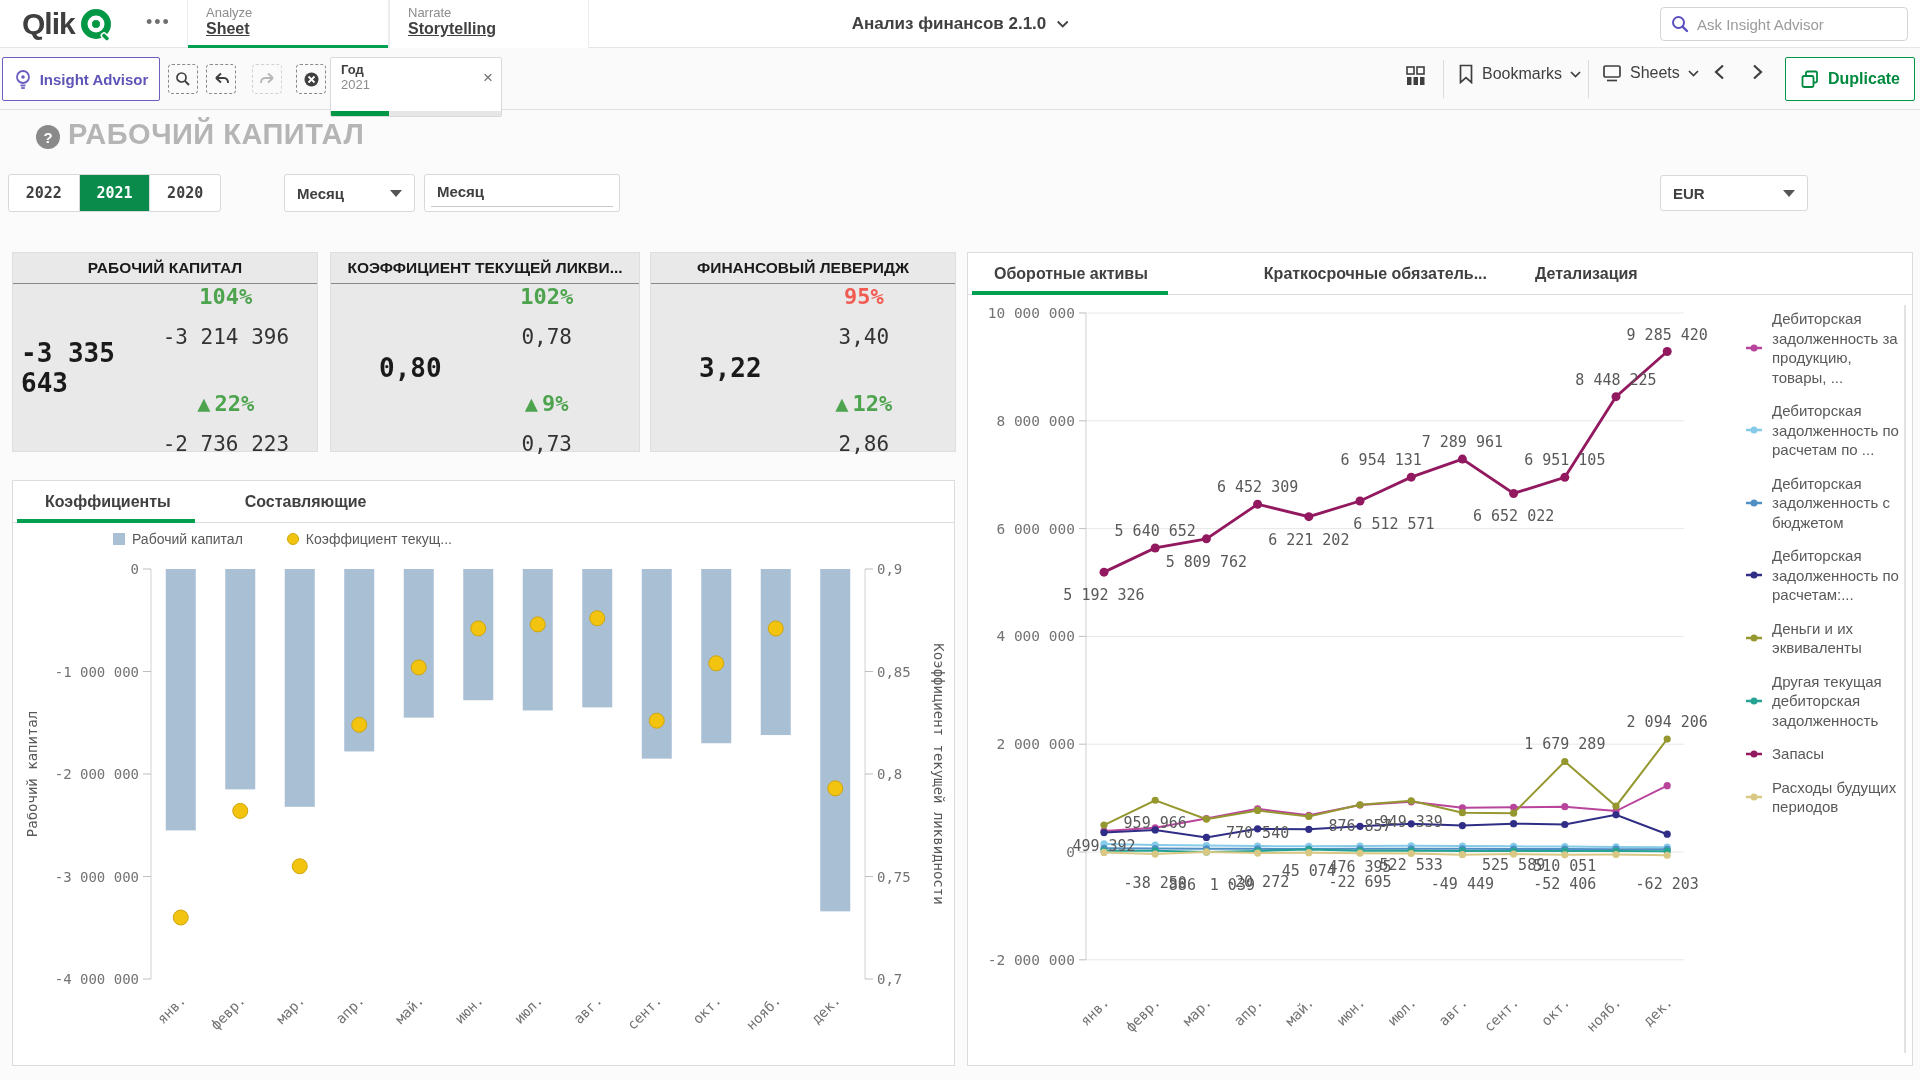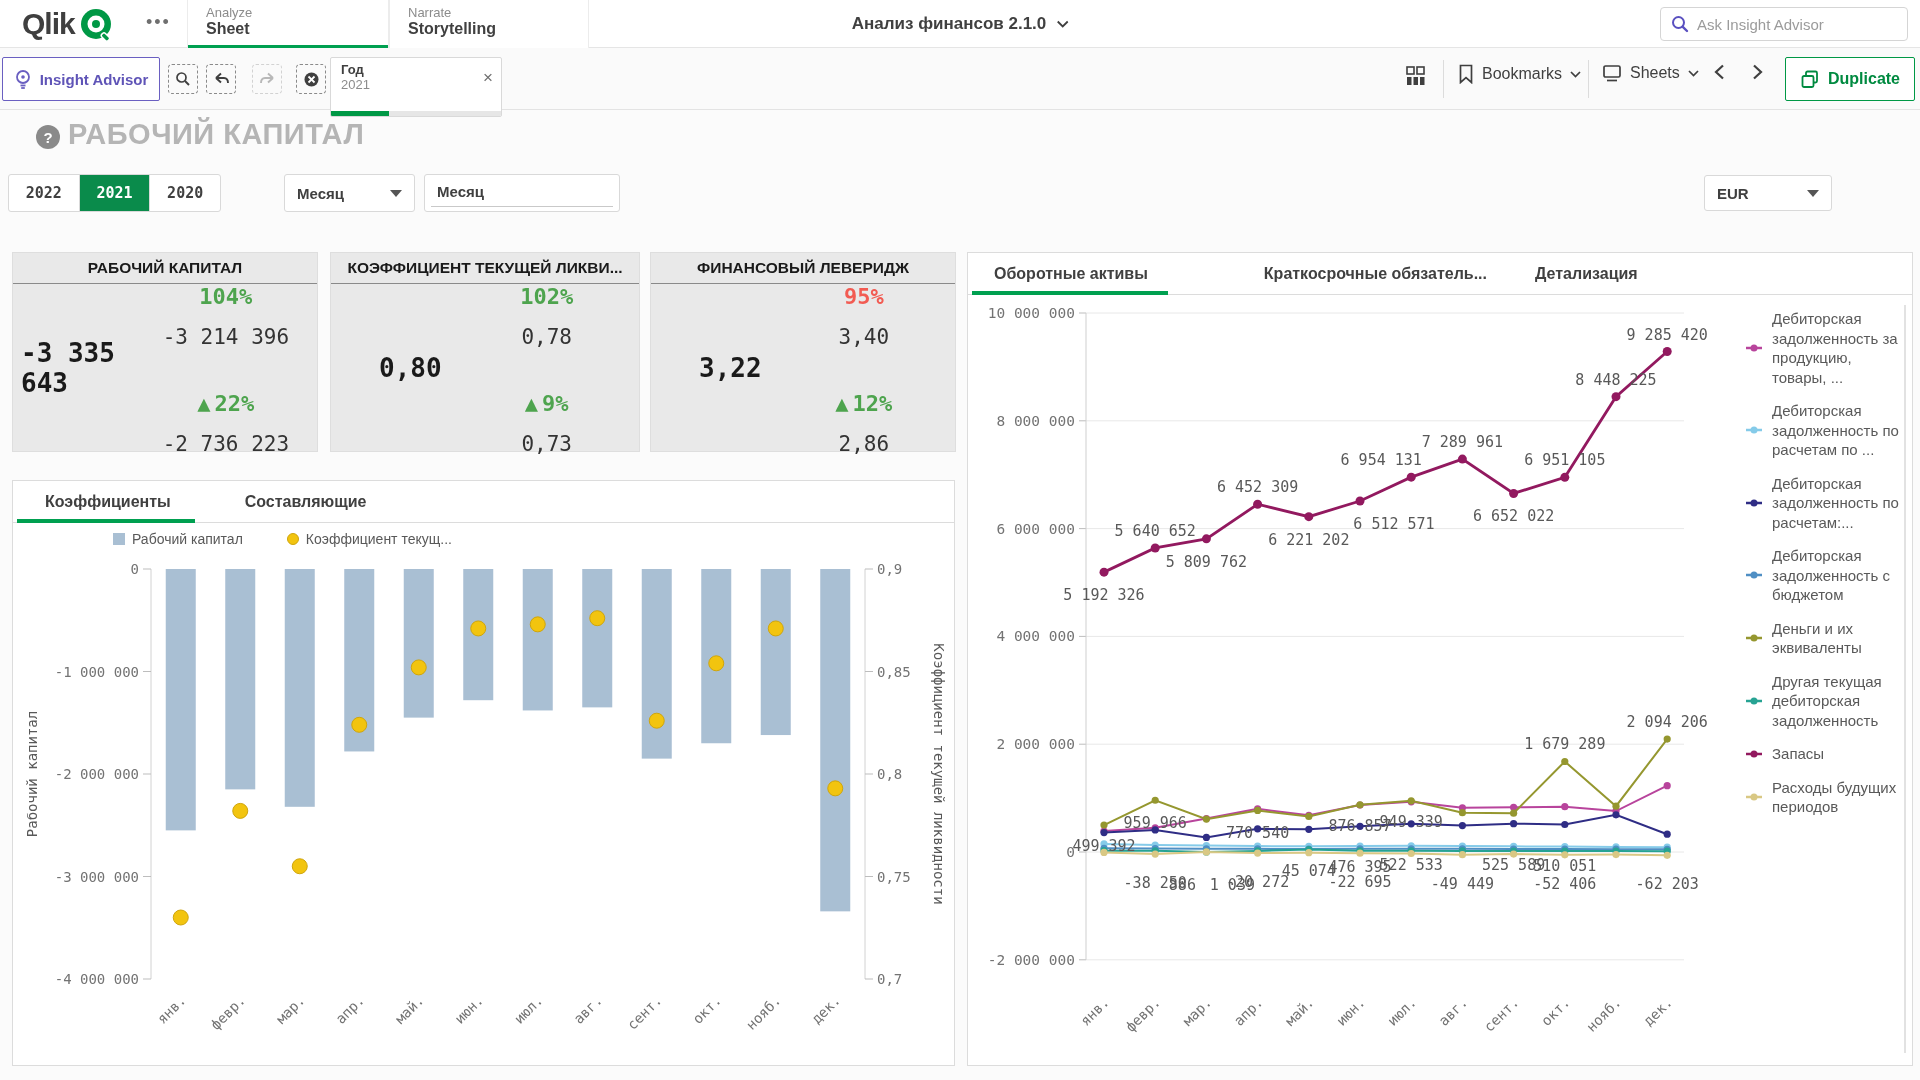--- a/index.html
+++ b/index.html
@@ -7,21 +7,21 @@
   body { position:relative; font-family:"Liberation Sans",sans-serif; background:#fbfbfb; overflow:hidden; color:#404040; }
   .mono { font-family:"DejaVu Sans Mono",monospace; }
 
   
   #header { position:absolute; left:0; top:0; width:1920px; height:48px; background:#fff; border-bottom:1px solid #e5e5e5; }
   .logo-wrap { position:absolute; left:22px; top:6px; display:flex; align-items:center; gap:4px; }
   .logo-text { font-size:30px; font-weight:bold; color:#3f3f3f; letter-spacing:-1px; }
   .menu-dots { position:absolute; left:146px; top:12px; font-size:18px; color:#6f6f6f; letter-spacing:2px; cursor:pointer; }
   .nav-tab { position:absolute; top:0; height:48px; padding:5px 0 0 18px; border-left:1px solid #ececec; border-right:1px solid #ececec; background:#fff; cursor:pointer; }
   .nav-tab .t1 { font-size:13px; color:#8c8c8c; }
-  .nav-tab .t2 { font-size:16px; font-weight:bold; color:#404040; }
+  .nav-tab .t2 { font-size:16px; font-weight:bold; color:#404040;text-decoration:underline; }
   .nav-tab.active::after { content:""; position:absolute; left:0; bottom:-1px; width:100%; height:4px; background:#00a050; }
   #app-title-wrap { position:absolute; left:960px; top:0; height:48px; transform:translateX(-50%); display:flex; align-items:center; gap:10px; cursor:pointer; }
   #app-title { font-size:17px; font-weight:bold; color:#404040; }
   #search-box { position:absolute; left:1660px; top:7px; width:248px; height:34px; border:1px solid #d5d5d5; border-radius:4px; background:#fff; display:flex; align-items:center; padding:0 10px; gap:8px; }
   #search-box input { border:none; outline:none; flex:1; font-size:15px; color:#444; font-family:"Liberation Sans",sans-serif; }
   #search-box input::placeholder { color:#9b9b9b; }
 
   
   #toolbar { position:absolute; left:0; top:48px; width:1920px; height:62px; background:#fafafa; border-bottom:1px solid #e3e3e3; }
   #ia-btn { position:absolute; left:2px; top:9px; width:158px; height:44px; background:#fff; border:1px solid #6a5fc1; border-radius:2px; display:flex; align-items:center; justify-content:center; gap:8px; color:#5f54b7; font-size:15px; font-weight:bold; cursor:pointer; }
@@ -224,21 +224,21 @@
   <div class="year-btn selected">2021</div>
   <div class="year-btn">2020</div>
 </div>
 <div class="dd-box" style="left:284px;top:174px;width:131px;">
   <span>Месяц</span>
   <span class="caret"></span>
 </div>
 <div id="month-search">
   <span>Месяц</span>
 </div>
-<div class="dd-box" style="left:1704px;top:175px;width:128px;height:36px;">
+<div class="dd-box" style="left:1660px;top:175px;width:148px;height:36px;">
   <span>EUR</span>
   <span class="caret"></span>
 </div>
 
 <div class="kpi-card" style="left:12px;width:306px;">
   <div class="kpi-title">РАБОЧИЙ КАПИТАЛ</div>
   <div class="kpi-body">
     <div class="kpi-main mono">-3 335 643</div>
     <div class="kpi-right">
       <div class="kpi-pct mono" style="color: rgb(78, 164, 78);">104%</div>
@@ -567,27 +567,27 @@
   <div id="right-legend">
       <div class="rlg-item"><svg width="20" height="12" class="rlg-marker">
           <line x1="0" y1="6" x2="16" y2="6" stroke="#b8449c" stroke-width="2.5"></line>
           <circle cx="8" cy="6" r="3.5" fill="#b8449c"></circle>
         </svg><span>Дебиторская задолженность за продукцию, товары, ...</span></div>
       <div class="rlg-item"><svg width="20" height="12" class="rlg-marker">
           <line x1="0" y1="6" x2="16" y2="6" stroke="#85cbe9" stroke-width="2.5"></line>
           <circle cx="8" cy="6" r="3.5" fill="#85cbe9"></circle>
         </svg><span>Дебиторская задолженность по расчетам по ...</span></div>
       <div class="rlg-item"><svg width="20" height="12" class="rlg-marker">
+          <line x1="0" y1="6" x2="16" y2="6" stroke="#4f8fc4" stroke-width="2.5"></line>
+          <circle cx="8" cy="6" r="3.5" fill="#4f8fc4"></circle>
+        </svg><span>Дебиторская задолженность с бюджетом</span></div>
+      <div class="rlg-item"><svg width="20" height="12" class="rlg-marker">
           <line x1="0" y1="6" x2="16" y2="6" stroke="#2f2d85" stroke-width="2.5"></line>
           <circle cx="8" cy="6" r="3.5" fill="#2f2d85"></circle>
         </svg><span>Дебиторская задолженность по расчетам:...</span></div>
-      <div class="rlg-item"><svg width="20" height="12" class="rlg-marker">
-          <line x1="0" y1="6" x2="16" y2="6" stroke="#4f8fc4" stroke-width="2.5"></line>
-          <circle cx="8" cy="6" r="3.5" fill="#4f8fc4"></circle>
-        </svg><span>Дебиторская задолженность с бюджетом</span></div>
       <div class="rlg-item"><svg width="20" height="12" class="rlg-marker">
           <line x1="0" y1="6" x2="16" y2="6" stroke="#95972f" stroke-width="2.5"></line>
           <circle cx="8" cy="6" r="3.5" fill="#95972f"></circle>
         </svg><span>Деньги и их эквиваленты</span></div>
       <div class="rlg-item"><svg width="20" height="12" class="rlg-marker">
           <line x1="0" y1="6" x2="16" y2="6" stroke="#27a393" stroke-width="2.5"></line>
           <circle cx="8" cy="6" r="3.5" fill="#27a393"></circle>
         </svg><span>Другая текущая дебиторская задолженность</span></div>
       <div class="rlg-item gap-lg"><svg width="20" height="12" class="rlg-marker">
           <line x1="0" y1="6" x2="16" y2="6" stroke="#92195f" stroke-width="2.5"></line>

